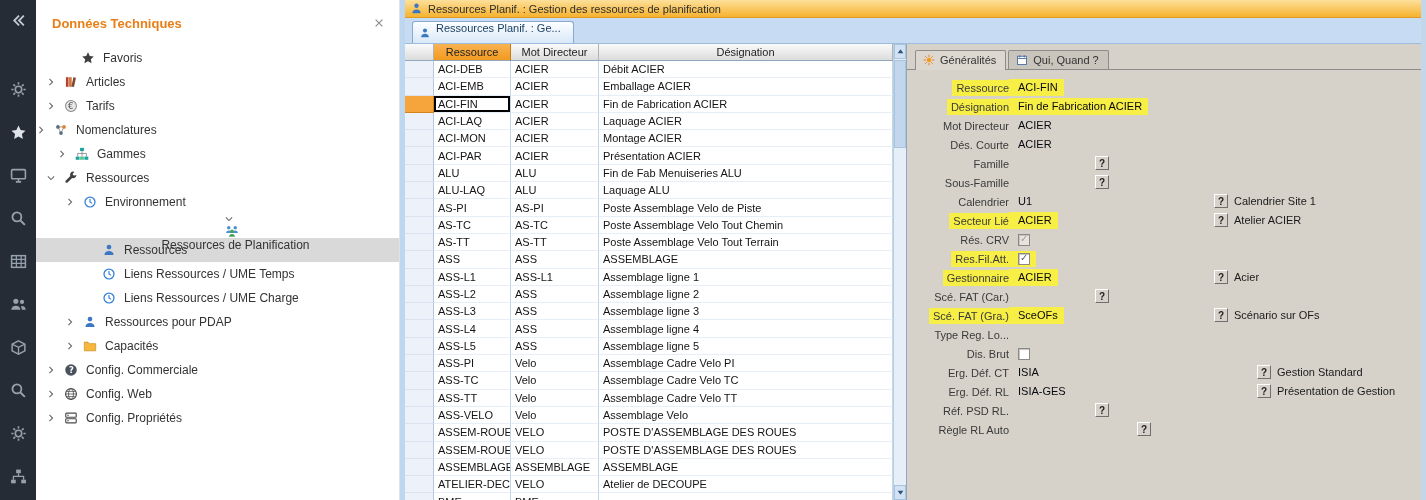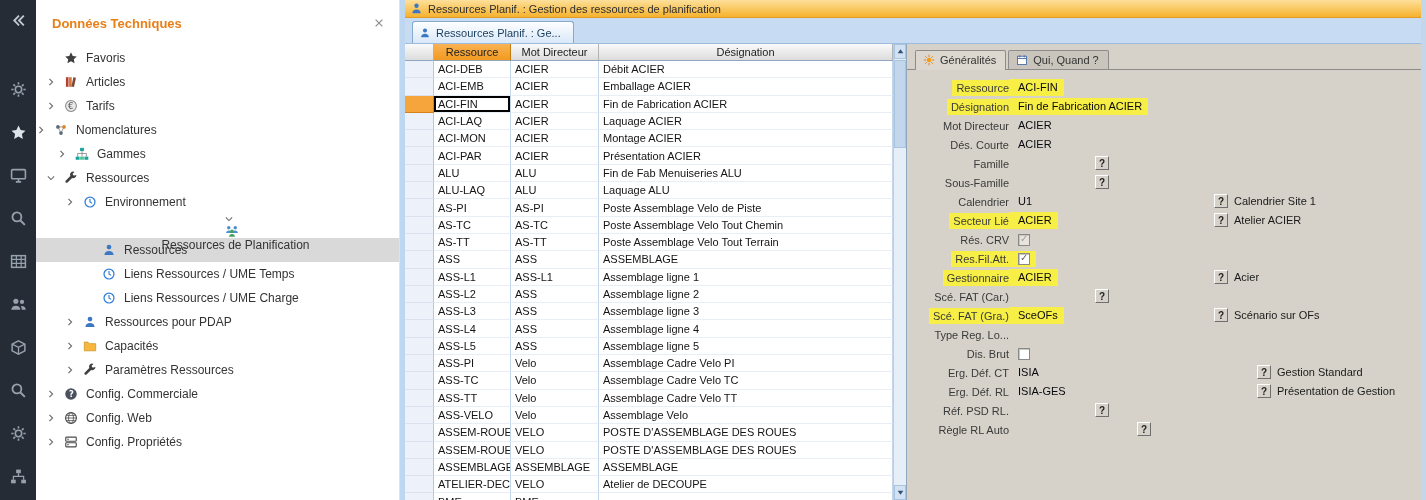--- a/index.html
+++ b/index.html
@@ -28,21 +28,21 @@
   .titem .arrow svg{width:10px;height:10px;}
   .titem .icon{width:16px;flex:none;color:#3f3f3f;}
   .titem .icon svg{width:14px;height:14px;}
   .titem .tlabel{margin-left:7px;}
 
   
   .main{flex:1;display:flex;flex-direction:column;box-sizing:border-box;border-left:5px solid #bdd7f0;border-right:5px solid #c3d6ea;background:#fff;}
   .titlebar{height:18px;flex:none;background:linear-gradient(#fde09a,#f6b22e);display:flex;align-items:center;gap:5px;padding-left:5px;font-size:11px;color:#2d2d2d;border-bottom:1px solid #e09b25;box-sizing:border-box;}
   .titlebar .icon svg{width:13px;height:13px;}
   .tabstrip{height:26px;flex:none;background:#c7dcf2;display:flex;align-items:flex-end;padding-left:7px;border-bottom:1px solid #9dbcdc;box-sizing:border-box;}
-  .doctab{height:22px;box-sizing:border-box;display:flex;align-items:center;gap:5px;padding:0 12px 0 6px;background:linear-gradient(#fdfeff,#d9e8f8);border:1px solid #86a9cc;border-bottom:none;border-radius:3px 3px 0 0;font-size:11px;color:#17３c5f;color:#173c5f;cursor:pointer;}
+  .doctab{height:22px;box-sizing:border-box;display:flex;gap:5px;padding:0 12px 0 6px;background:linear-gradient(#fdfeff,#d9e8f8);border:1px solid #86a9cc;border-bottom:none;border-radius:3px 3px 0 0;font-size:11px;color:#17３c5f;color:#173c5f;cursor:pointer;}
   .doctab .icon svg{width:12px;height:12px;}
   .content{flex:1;display:flex;height:456px;overflow:hidden;}
 
   
   .grid-area{width:501px;flex:none;display:flex;background:#fff;}
   .grid{width:488px;flex:none;}
   .grid-head{display:flex;height:17px;}
   .gh{box-sizing:border-box;background:linear-gradient(#fafafa,#dcdcdc);border-right:1px solid #b3b3b3;border-bottom:1px solid #8fa8c0;font-size:11px;display:flex;align-items:center;justify-content:center;color:#222;cursor:pointer;}
   .gh.sel-col{background:linear-gradient(#f9b254,#f29a1e);border-right:1px solid #c27d10;}
   .grid-body{height:439px;overflow:hidden;}
@@ -158,21 +158,21 @@
   <div class="treepanel">
     <div class="tree-header">
       <span class="tree-title">Données Techniques</span>
       <span class="tree-close icon">
           <svg viewBox="0 0 16 16">
             <path d="M3.5 3.5l9 9M12.5 3.5l-9 9" stroke="currentColor" stroke-width="1.6"></path>
           </svg>
         </span>
     </div>
     <div class="tree">
-        <div class="titem" style="padding-left: 10px;">
+        <div class="titem" style="padding-left: 27px;">
           <span class="arrow"></span>
           <span class="icon">
             <svg viewBox="0 0 16 16">
               <path d="M8 1.5l2 4.2 4.6.6-3.4 3.2.9 4.6L8 11.8l-4.1 2.3.9-4.6L1.4 6.3l4.6-.6z" fill="currentColor"></path>
             </svg>
           </span>
           <span class="tlabel">Favoris</span>
         </div>
         <div class="titem" style="padding-left: 10px;">
           <span class="arrow">
@@ -333,33 +333,20 @@
             <svg viewBox="0 0 16 16">
               <path d="M5.5 3l5 5-5 5" fill="none" stroke="currentColor" stroke-width="1.8"></path>
             </svg>
           </span>
           <span class="icon">
             <svg viewBox="0 0 16 16">
               <path d="M1.5 3.5h4.2l1.4 1.8h7.4v8.2h-13z" fill="#f6b73c" stroke="#c98f1f" stroke-width="0.8"></path>
             </svg>
           </span>
           <span class="tlabel">Capacités</span>
-        </div>
-        <div class="titem" style="padding-left: 29px;">
-          <span class="arrow">
-            <svg viewBox="0 0 16 16">
-              <path d="M5.5 3l5 5-5 5" fill="none" stroke="currentColor" stroke-width="1.8"></path>
-            </svg>
-          </span>
-          <span class="icon">
-            <svg viewBox="0 0 16 16">
-              <path d="M14.2 4.6a3.6 3.6 0 0 1-4.9 3.3L4 13.2a1.5 1.5 0 0 1-2.1-2.1l5.3-5.3A3.6 3.6 0 0 1 11.9 1l-2 2 .4 1.8 1.8.4z" fill="currentColor"></path>
-            </svg>
-          </span>
-          <span class="tlabel">Paramètres Ressources</span>
         </div>
         <div class="titem" style="padding-left: 10px;">
           <span class="arrow">
             <svg viewBox="0 0 16 16">
               <path d="M5.5 3l5 5-5 5" fill="none" stroke="currentColor" stroke-width="1.8"></path>
             </svg>
           </span>
           <span class="icon">
             <svg viewBox="0 0 16 16">
               <circle cx="8" cy="8" r="6.6" fill="#4a525e"></circle>

